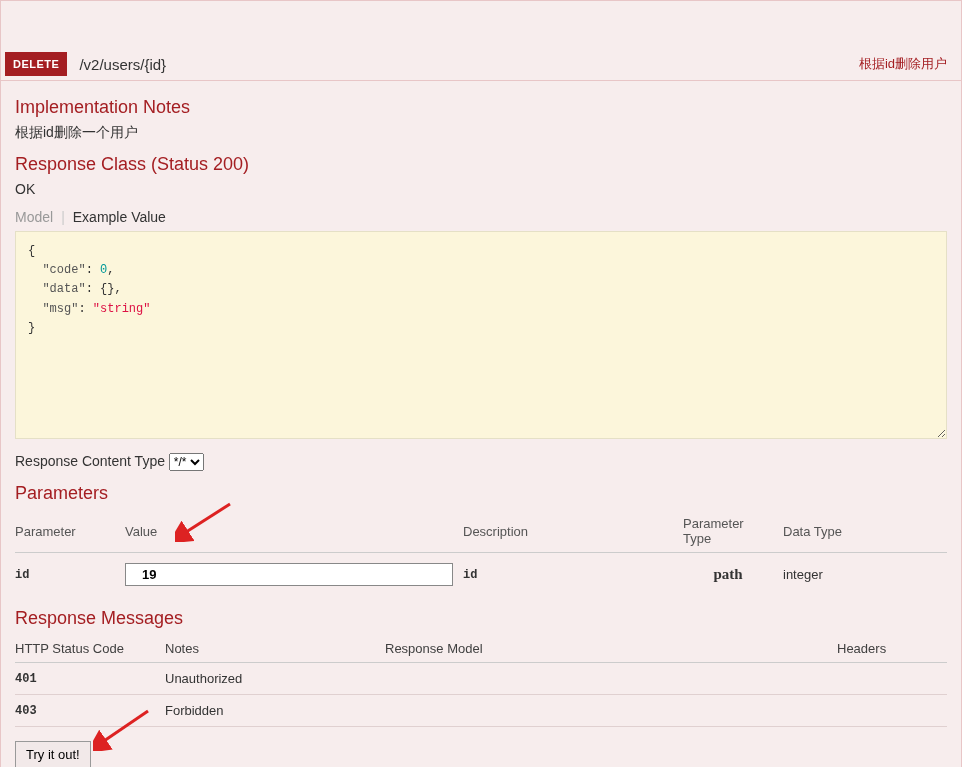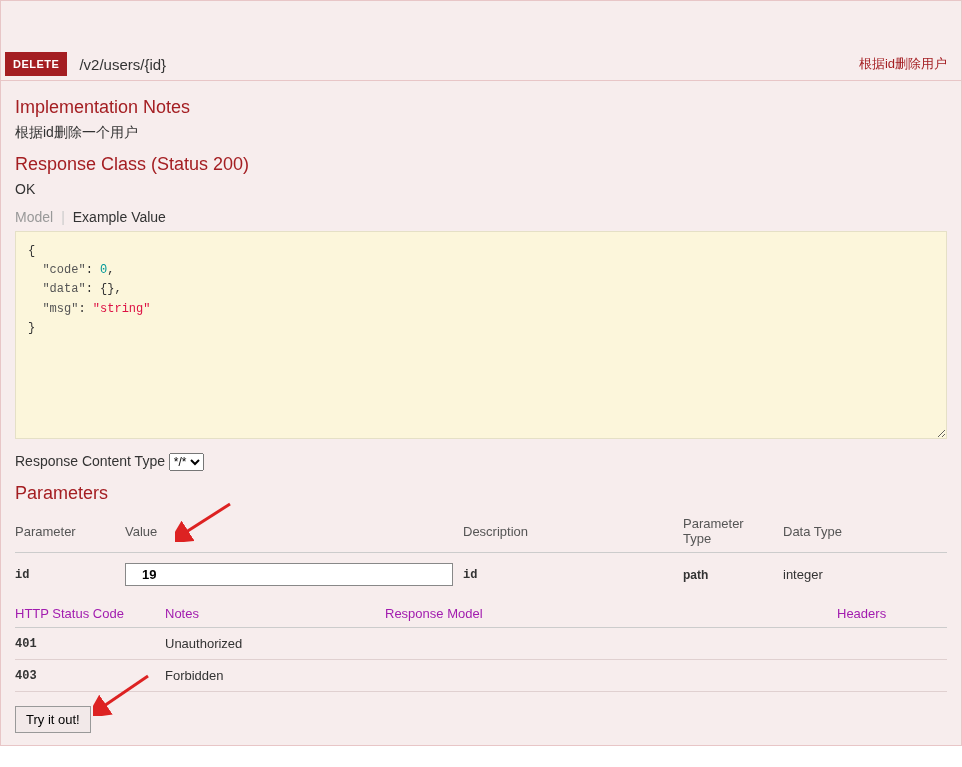--- a/index.html
+++ b/index.html
@@ -139,41 +139,42 @@
       font-family: Consolas, Monaco, 'Courier New', monospace;
       font-weight: bold;
       font-size: 12px;
     }
     table.params td.desc-font {
       font-family: Consolas, Monaco, 'Courier New', monospace;
       font-weight: bold;
       font-size: 12px;
     }
     table.params td.type-font {
-      font-family: Liberation Sans, sans-serif;
-      font-weight: bold;
-      font-size: 12px;
+      font-family: Liberation Serif, serif;
+      font-weight: bold;
+      font-size: 15px;
+      text-align: center;
     }
     .param-input {
       width: 328px;
       padding: 3px 16px;
       font-size: 13px;
       border: 1px solid #888;
       font-family: Arial, sans-serif;
       font-weight: bold;
     }
     table.responses {
       width: 100%;
       border-collapse: collapse;
       margin-top: 4px;
     }
     table.responses th {
       text-align: left;
       font-weight: normal;
-      color: #a21caf;
+      color: #404040;
       font-size: 13px;
       padding: 6px 10px 6px 0;
       border-bottom: 1px solid #ccc;
     }
     table.responses td {
       padding: 8px 10px 8px 0;
       font-size: 13px;
       border-bottom: 1px solid #e0d0d0;
     }
     table.responses td.code-col {
@@ -267,20 +268,21 @@
               <input class="param-input" type="text" value="19" style="">
             </td>
             <td class="desc-font">id</td>
             <td class="type-font">path</td>
             <td>integer</td>
           </tr>
         </tbody>
       </table>
     </div>
 
+    <h3 class="section-title">Response Messages</h3>
     <table class="responses">
       <thead>
         <tr>
           <th style="width:150px">HTTP Status Code</th>
           <th style="width:220px">Notes</th>
           <th>Response Model</th>
           <th style="width:110px">Headers</th>
         </tr>
       </thead>
       <tbody>

